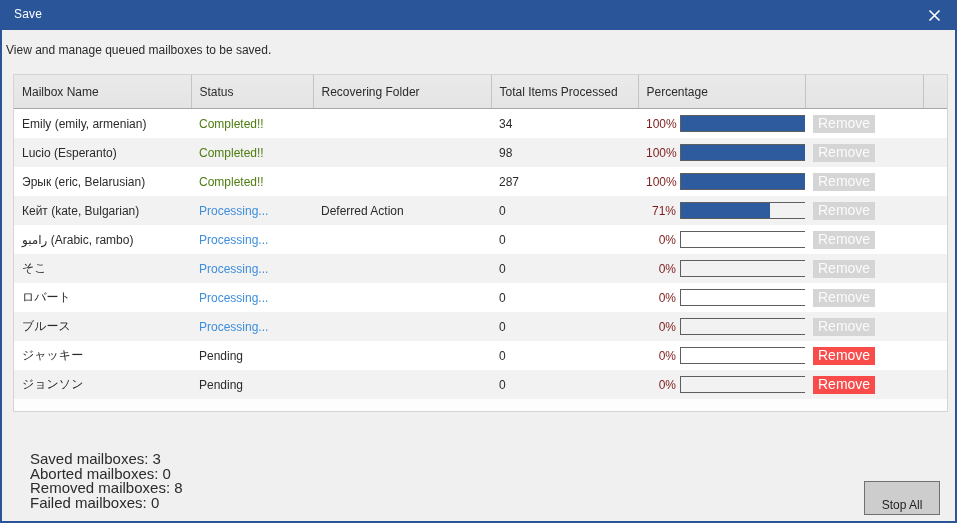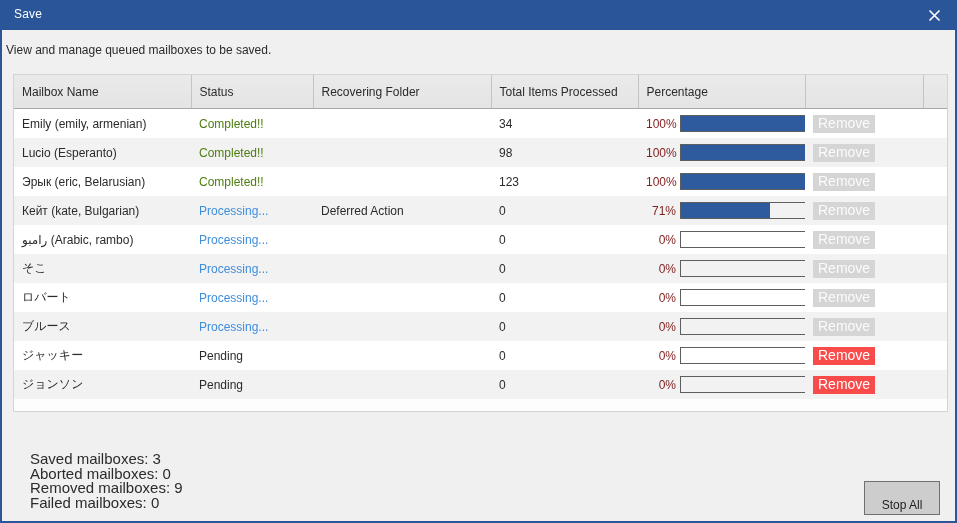--- a/index.html
+++ b/index.html
@@ -253,21 +253,21 @@
                 </div>
               </div>
             </td>
             <td class="rm-cell"><button class="btn-remove disabled" disabled="">Remove</button></td>
             <td></td>
           </tr>
           <tr class="row-odd">
             <td>Эрык (eric, Belarusian)</td>
             <td><span class="st-completed">Completed!!</span></td>
             <td></td>
-            <td>123</td>
+            <td>287</td>
             <td class="pct-cell">
               <div class="pct-wrap">
                 <span class="pct-label">100%</span>
                 <div class="bar-outer">
                   <div class="bar-inner" style="width: 100%;"></div>
                 </div>
               </div>
             </td>
             <td class="rm-cell"><button class="btn-remove disabled" disabled="">Remove</button></td>
             <td></td>
@@ -384,19 +384,19 @@
             <td class="rm-cell"><button class="btn-remove">Remove</button></td>
             <td></td>
           </tr>
         </tbody>
     </table>
   </div>
 
   <div class="summary">
     <div>Saved mailboxes: 3</div>
     <div>Aborted mailboxes: 0</div>
-    <div>Removed mailboxes: 9</div>
+    <div>Removed mailboxes: 8</div>
     <div>Failed mailboxes: 0</div>
   </div>
 
   <button class="btn-stopall">Stop All</button>
 
 </div>
 
 </body></html>

